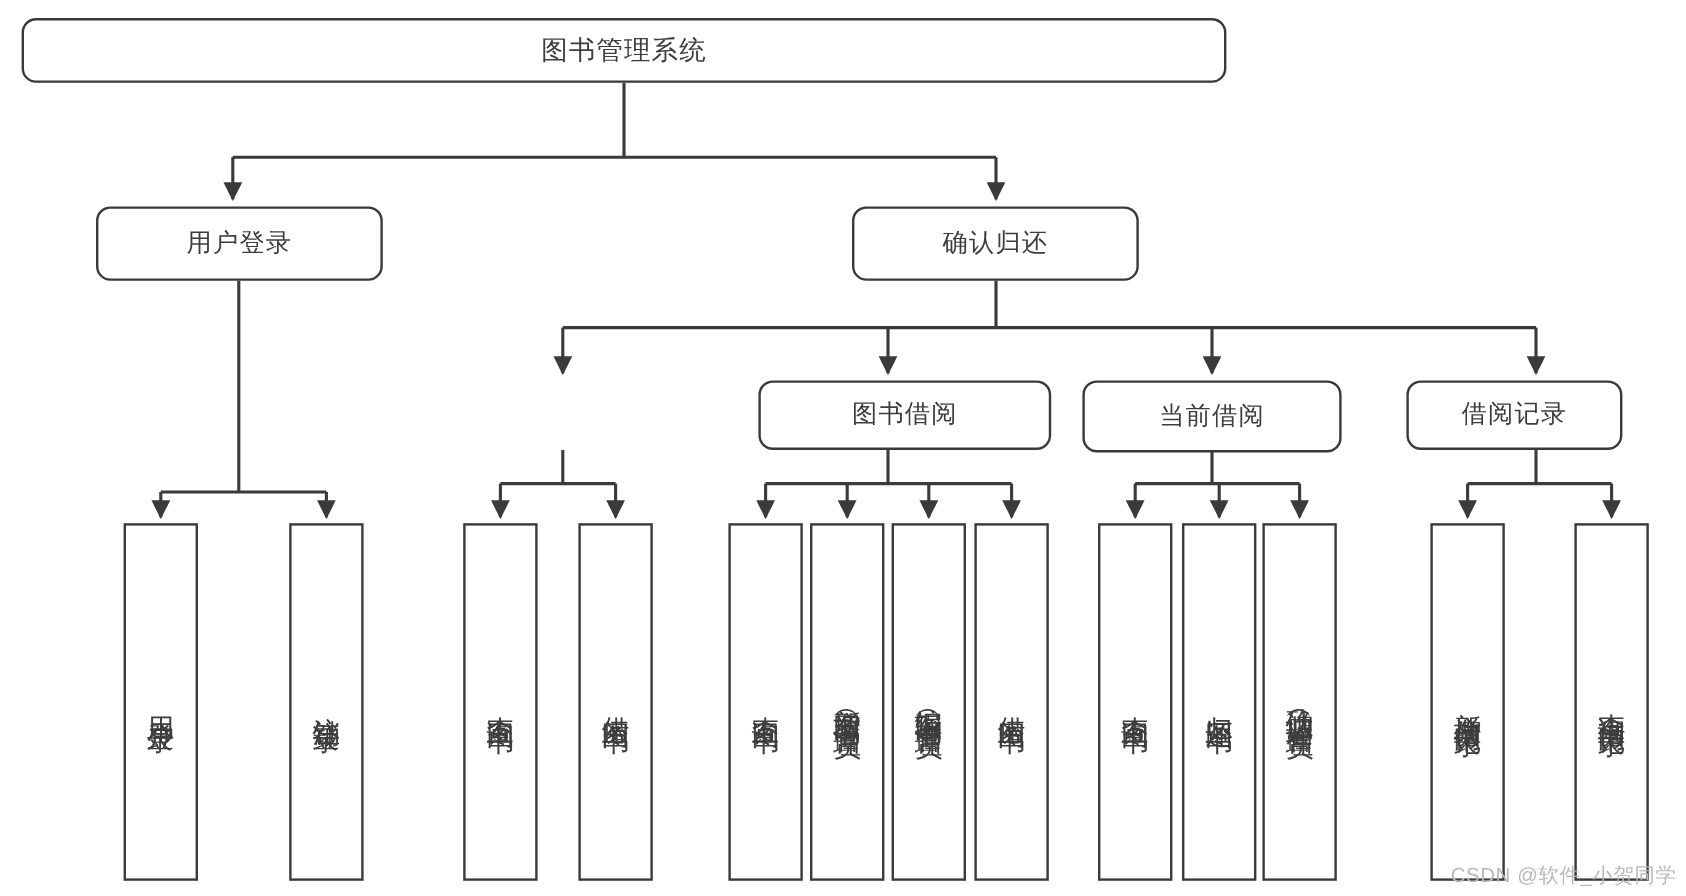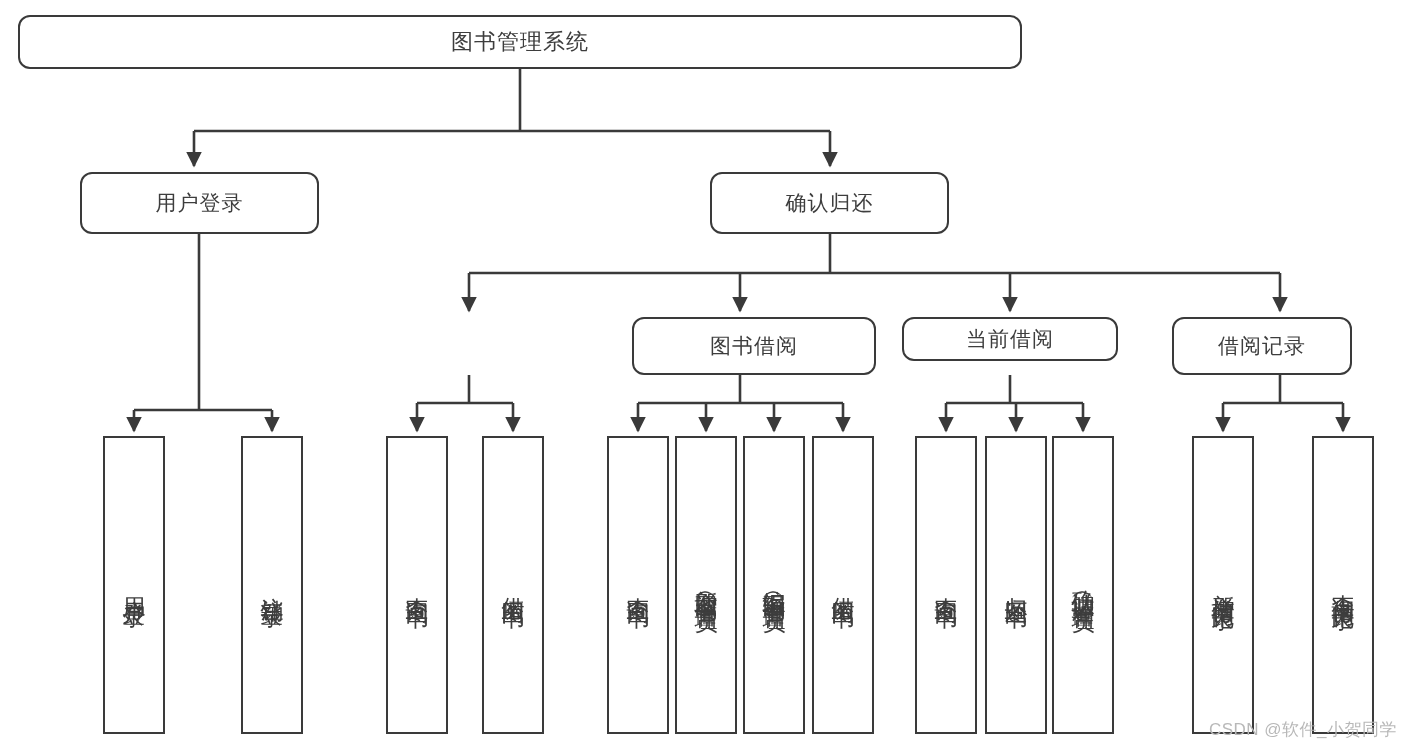--- a/index.html
+++ b/index.html
@@ -120,21 +120,21 @@
 
   <div class="node node-h" id="root-node" style="left:18px; top:15px; width:1004px; height:54px;">图书管理系统</div>
 
   <div class="node node-h" style="left:80px; top:172px; width:239px; height:62px;">用户登录</div>
 
   <div class="node node-h" style="left:710px; top:172px; width:239px; height:62px;">确认归还</div>
 
 
   <div class="node node-h" style="left:632px; top:317px; width:244px; height:58px;">图书借阅</div>
 
-  <div class="node node-h" style="left:902px; top:317px; width:216px; height:44px;">当前借阅</div>
+  <div class="node node-h" style="left:902px; top:317px; width:216px; height:60px;">当前借阅</div>
 
   <div class="node node-h" style="left:1172px; top:317px; width:180px; height:58px;">借阅记录</div>
 
   <div class="node node-v" style="left:103px; top:436px; width:62px; height:298px;">用户登录</div>
 
   <div class="node node-v" style="left:241px; top:436px; width:62px; height:298px;">注销登录</div>
 
   <div class="node node-v" style="left:386px; top:436px; width:62px; height:298px;">查询图书</div>
 
   <div class="node node-v" style="left:482px; top:436px; width:62px; height:298px;">借阅图书</div>

